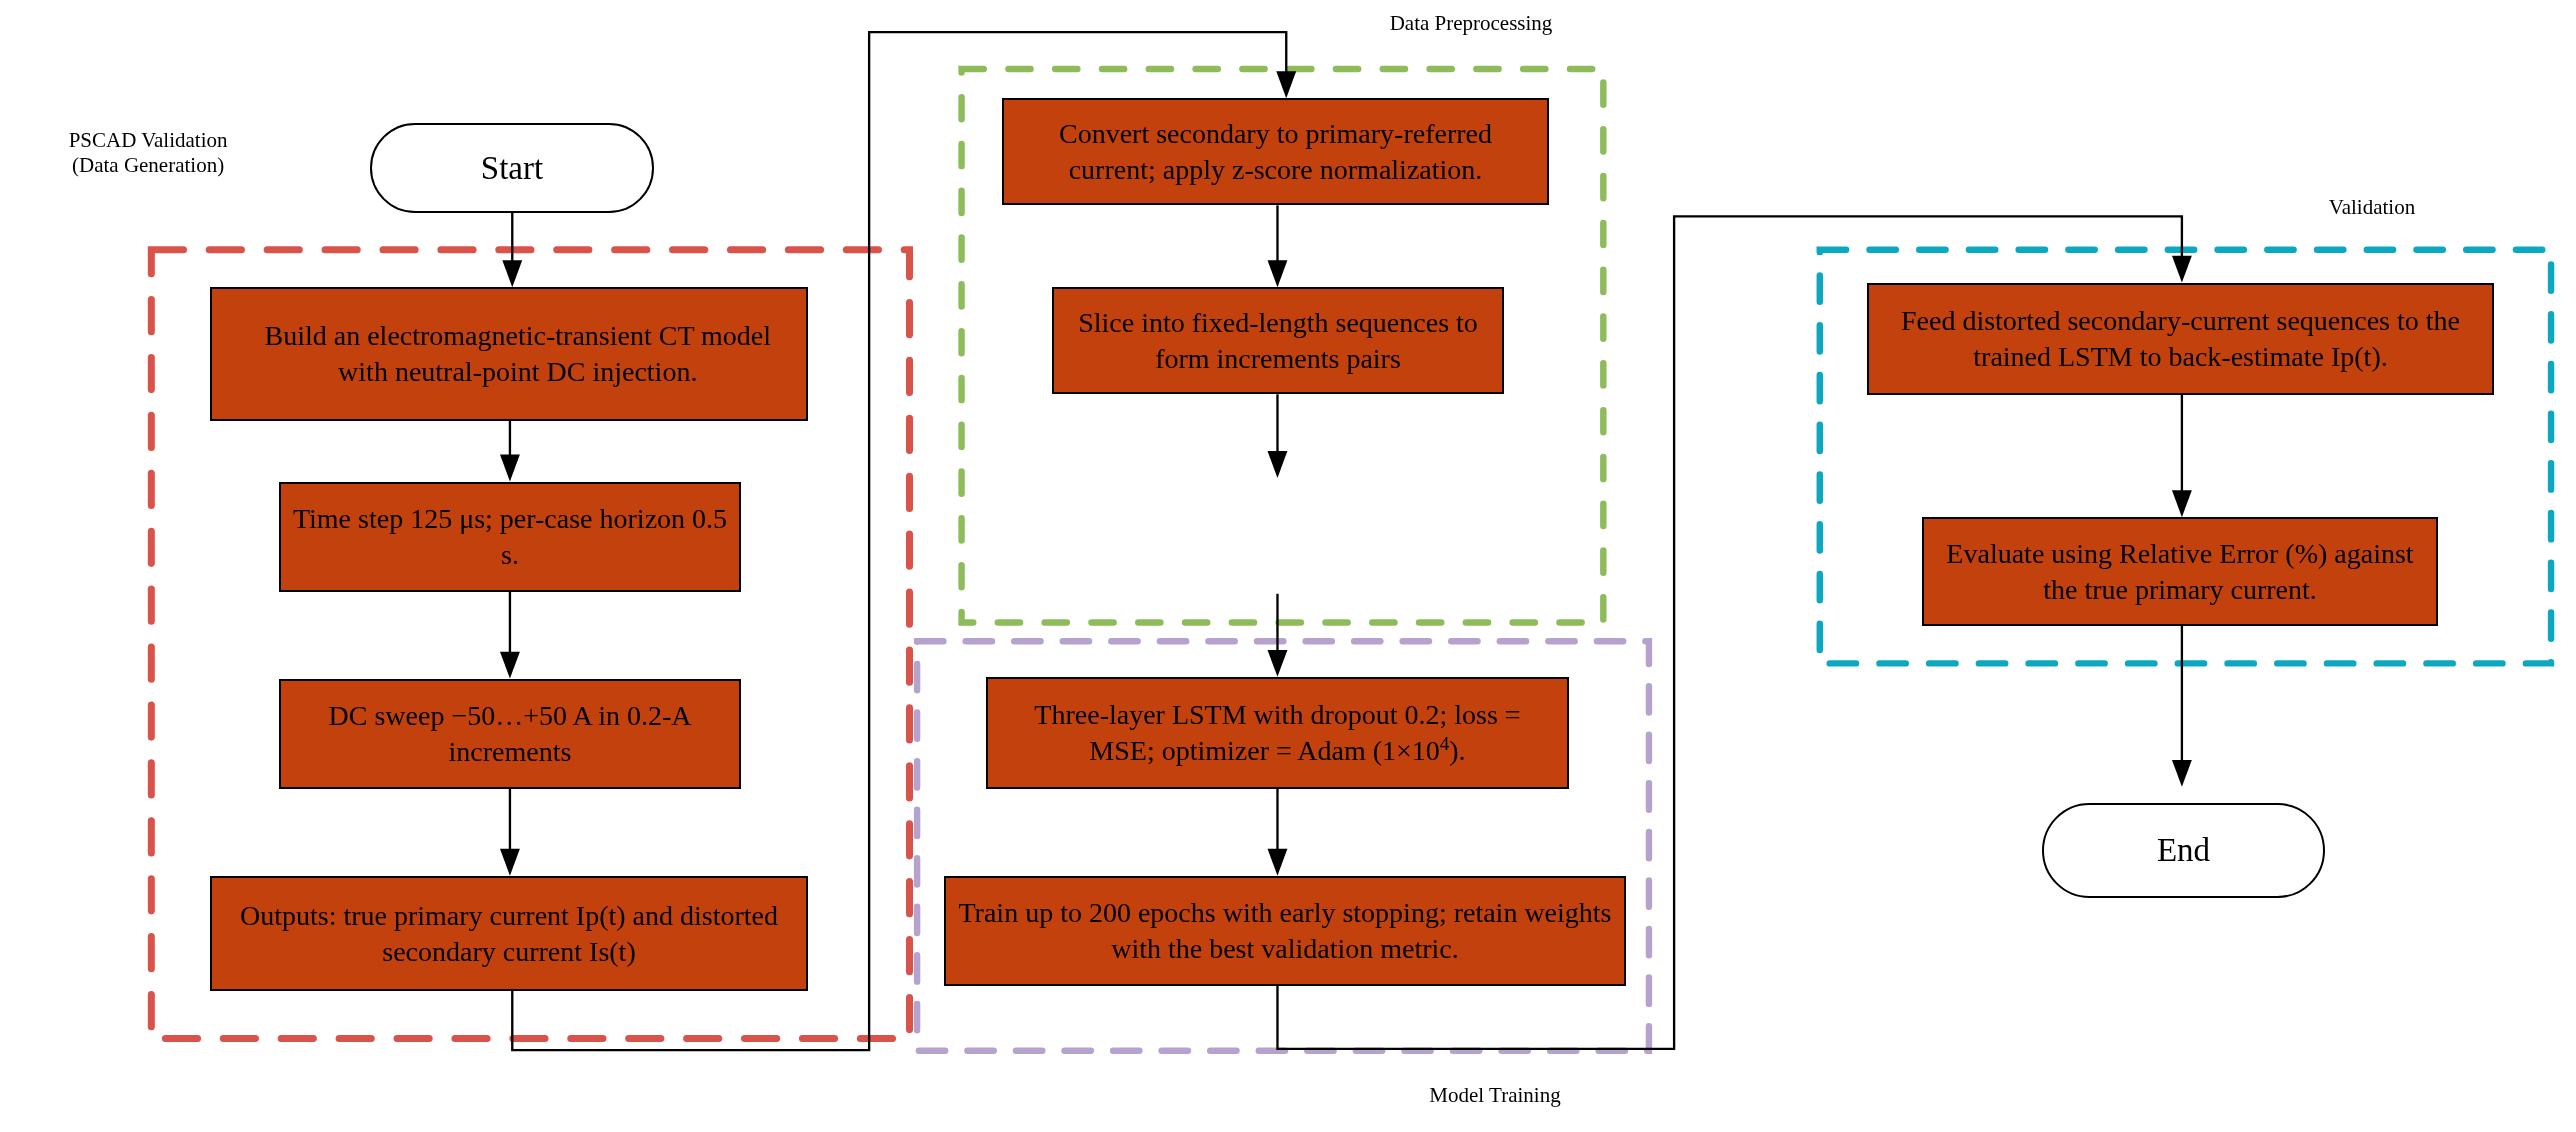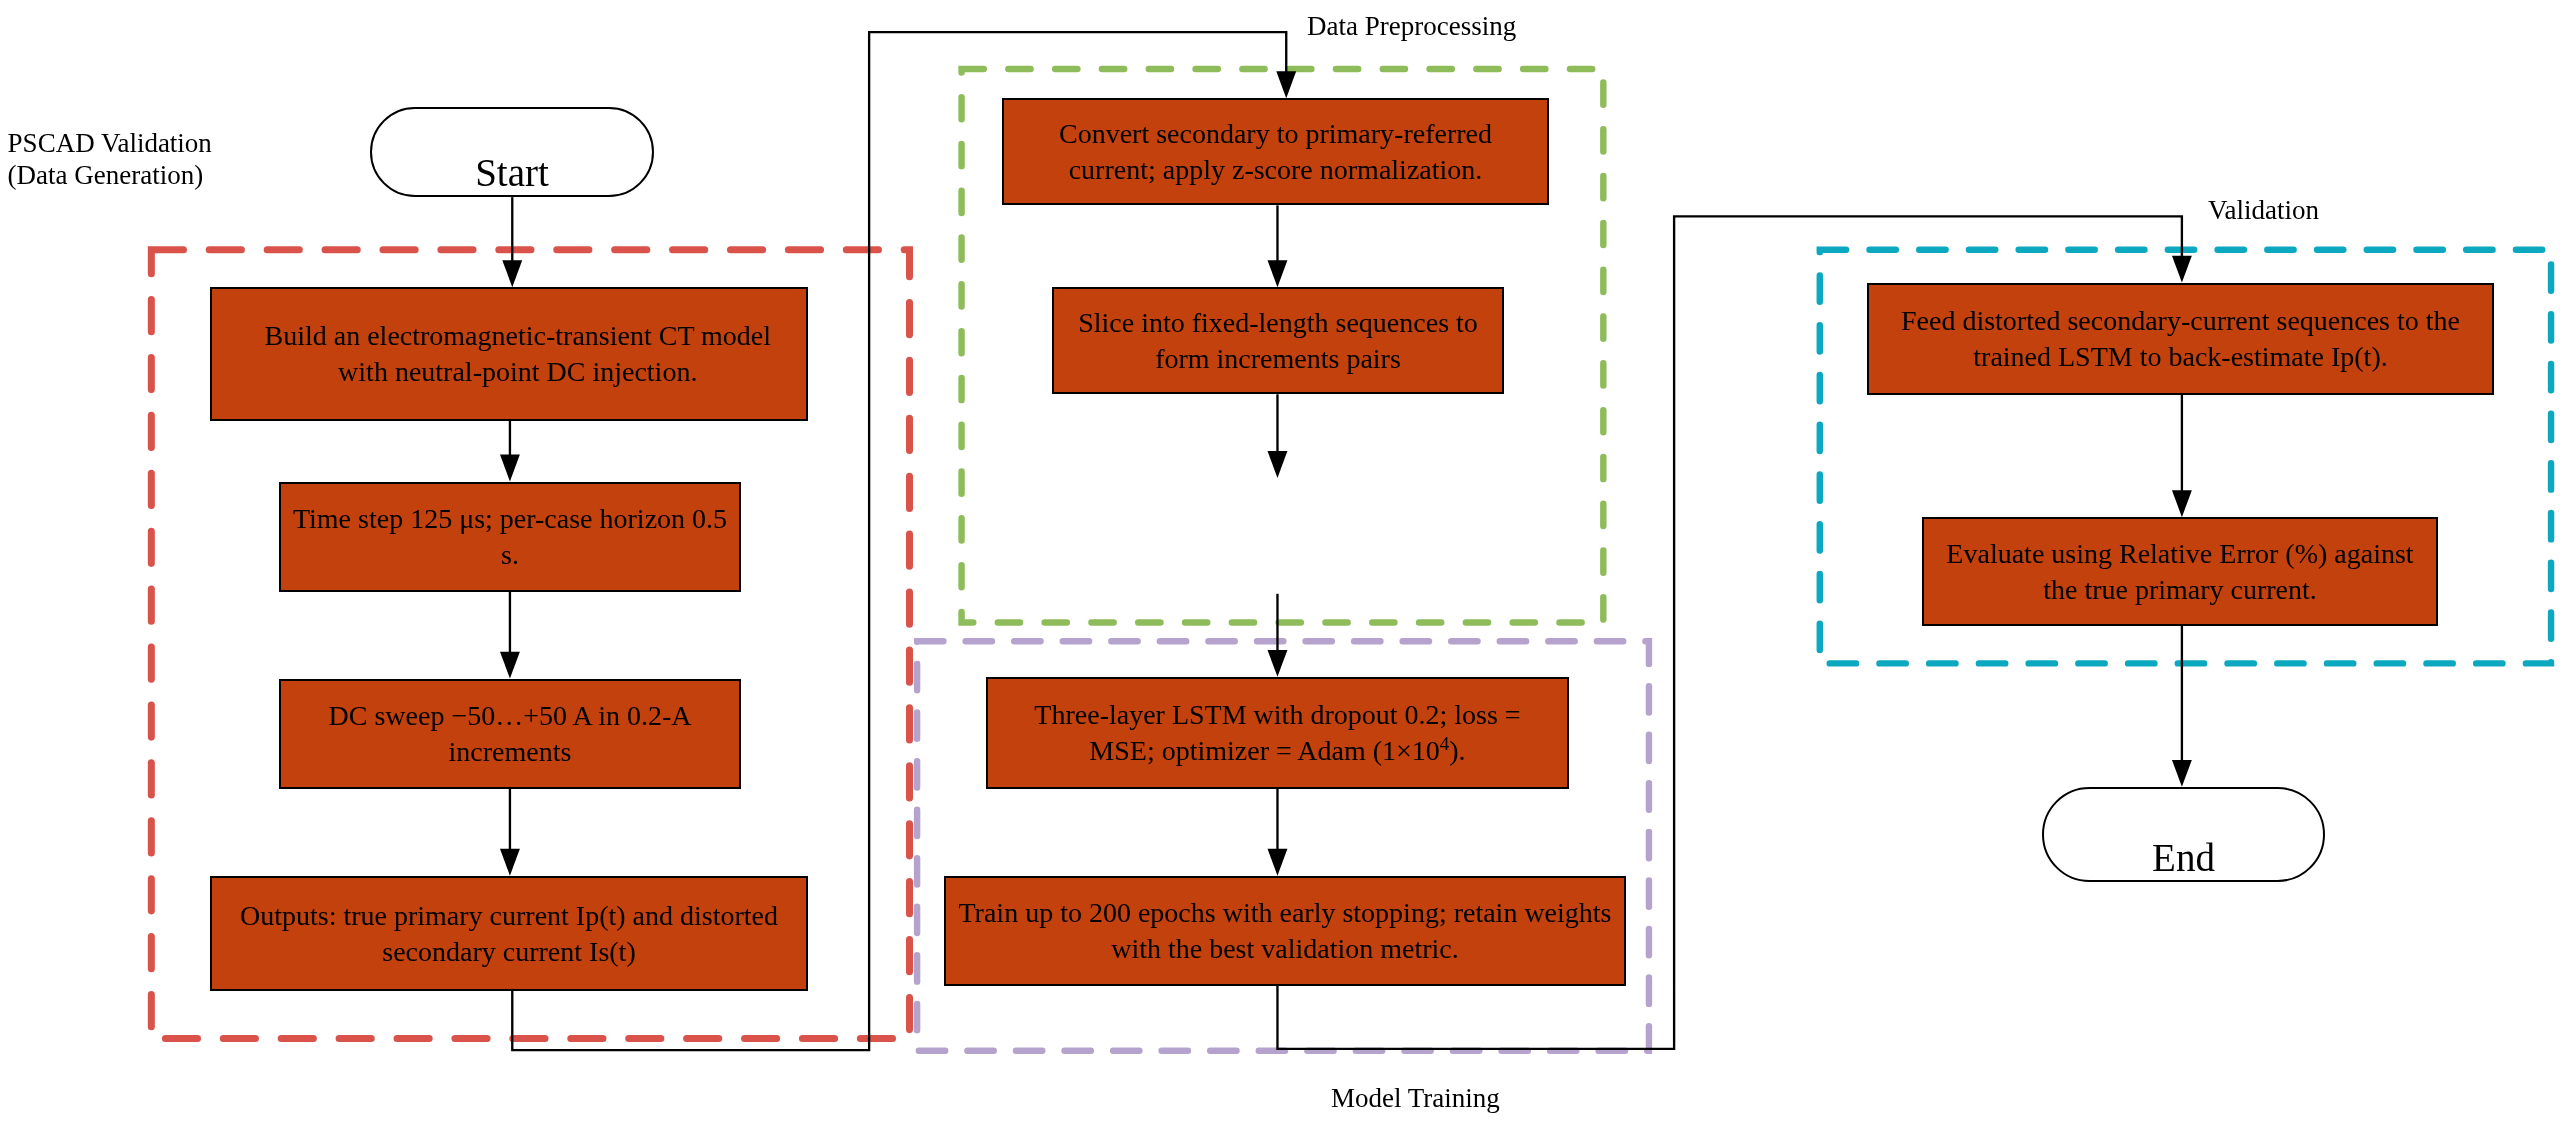--- a/index.html
+++ b/index.html
@@ -21,27 +21,29 @@
     font-size:28px;line-height:1.28;
     padding:3.5px 10.5px;
     box-sizing:border-box;
   }
   .pbox sup{font-size:19px;line-height:0;}
   .terminator{
     position:absolute;
     border:2.3px solid #000;
     border-radius:53px;
     background:#fff;
-    display:flex;align-items:flex-end;justify-content:center;
-    font-size:39px;
+    display:flex;align-items:center;justify-content:center;
+    font-size:33px;
     box-sizing:border-box;
+    margin-top:16px;
   }
   .stage-label{
     position:absolute;
-    font-size:27px;line-height:1.18;
+    text-align:center;
+    font-size:21px;line-height:1.18;
     white-space:nowrap;
   }
   .stage-label.two-line{white-space:normal;}
 </style>
 </head>
 <body>
 
 <div class="canvas">
 
   <svg class="layer" width="2576" height="1132" viewBox="0 0 4402 1935">

